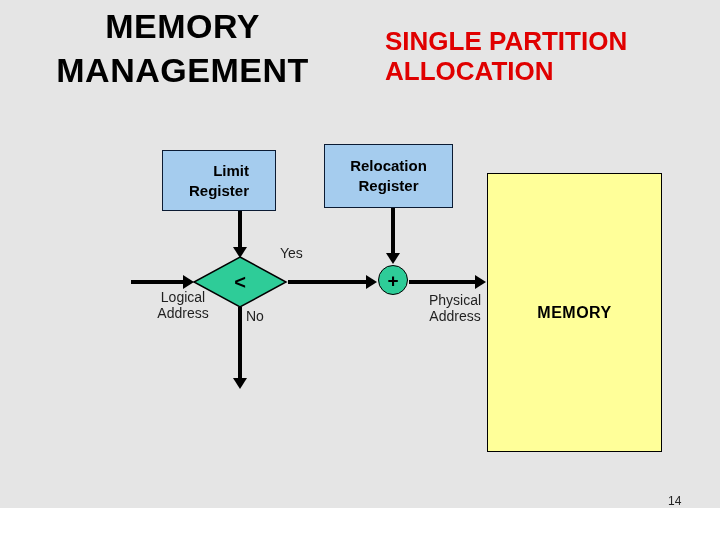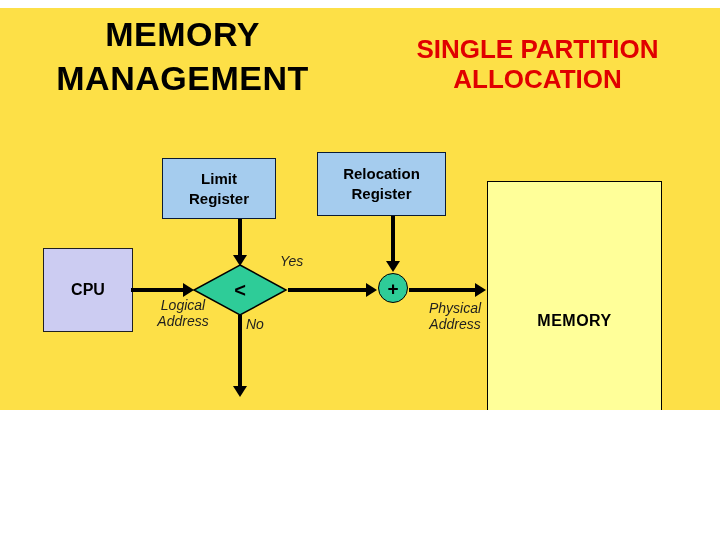--- a/index.html
+++ b/index.html
@@ -11,52 +11,51 @@
     --memory-fill: #ffff99;
     --arrow-color: #000000;
     --label-color: #1f1f1f;
   }
   * { margin: 0; padding: 0; box-sizing: border-box; }
   html, body { background: #ffffff; }
   body { font-family: "Liberation Sans", sans-serif; }
   .slide {
     position: relative;
     width: 720px;
-    height: 402px;
-    background: #fde047;
+    height: 508px;
+    background: #e5e5e5;
     overflow: hidden;
-    margin-top: 8px;
   }
   .abs { position: absolute; }
   .pre { white-space: pre-line; }
 
   .slide-title {
     left: 25px; top: 4px; width: 315px;
     font-size: 34px; font-weight: bold; line-height: 44px;
     text-align: center; color: var(--title-black);
     letter-spacing: 0.5px;
   }
   .slide-subtitle {
     left: 385px; top: 26px; width: 305px;
     font-size: 26px; font-weight: bold; line-height: 30px;
-    text-align: center; color: var(--subtitle-red);
+    color: var(--subtitle-red);
   }
 
   .node {
     display: flex; align-items: center; justify-content: center;
     text-align: center;
   }
   .register-box {
     background: var(--register-fill);
     border: 1.5px solid #0b1b33;
     font-size: 15px; font-weight: bold; line-height: 20px;
     color: #000;
   }
-  .limit-box { left: 162px; top: 150px; width: 114px; height: 61px; }
-  .reloc-box { left: 317px; top: 144px; width: 129px; height: 64px; }
+  .limit-box { left: 162px; top: 150px; width: 114px; height: 61px; text-align: right; }
+  .reloc-box { left: 324px; top: 144px; width: 129px; height: 64px; }
   .cpu-box {
     left: 43px; top: 240px; width: 90px; height: 84px;
     background: var(--cpu-fill);
     border: 1.5px solid #202020;
     font-size: 16px; font-weight: bold; color: #000;
   }
   .memory-box {
     left: 487px; top: 173px; width: 175px; height: 279px;
     background: var(--memory-fill);
     border: 1.5px solid #000;
@@ -91,21 +90,20 @@
   .head-down {
     width: 0; height: 0;
     border-top: 11px solid var(--arrow-color);
     border-left: 7px solid transparent;
     border-right: 7px solid transparent;
   }
 
   .small-label {
     font-size: 14px; line-height: 16px; color: var(--label-color);
     text-align: center;
-    font-style: italic;
   }
   .page-number {
     left: 668px; top: 494px; width: 40px;
     font-size: 12px; color: #222222;
   }
 </style>
 </head>
 <body>
 
 <div class="slide">
@@ -113,21 +111,20 @@
   <div class="abs slide-title pre">MEMORY
 MANAGEMENT</div>
   <div class="abs slide-subtitle pre">SINGLE PARTITION
 ALLOCATION</div>
 
   <div class="abs node register-box limit-box pre">Limit
 Register</div>
   <div class="abs node register-box reloc-box pre">Relocation
 Register</div>
 
-  <div class="abs node cpu-box">CPU</div>
 
   <div class="abs diamond-wrap">
     <svg width="96" height="54" viewBox="0 0 96 54">
       <polygon points="48,2 94,27 48,52 2,27" style="fill: var(--shape-green); stroke: #000; stroke-width: 1.5;"></polygon>
     </svg>
     <div class="diamond-symbol">&lt;</div>
   </div>
 
   <div class="abs node adder-circle">+</div>
 

